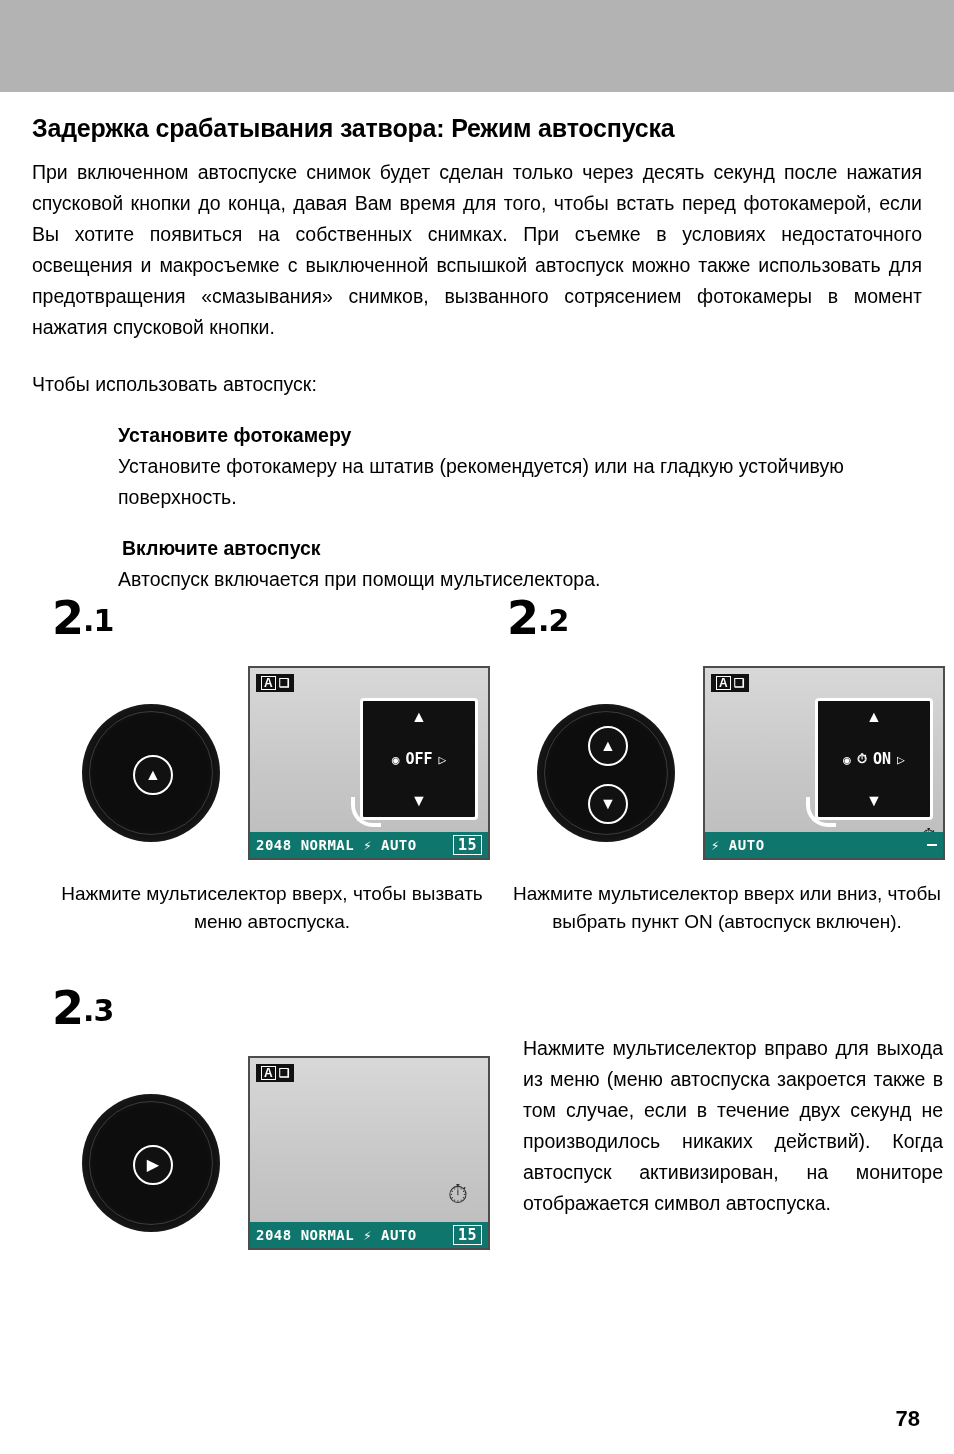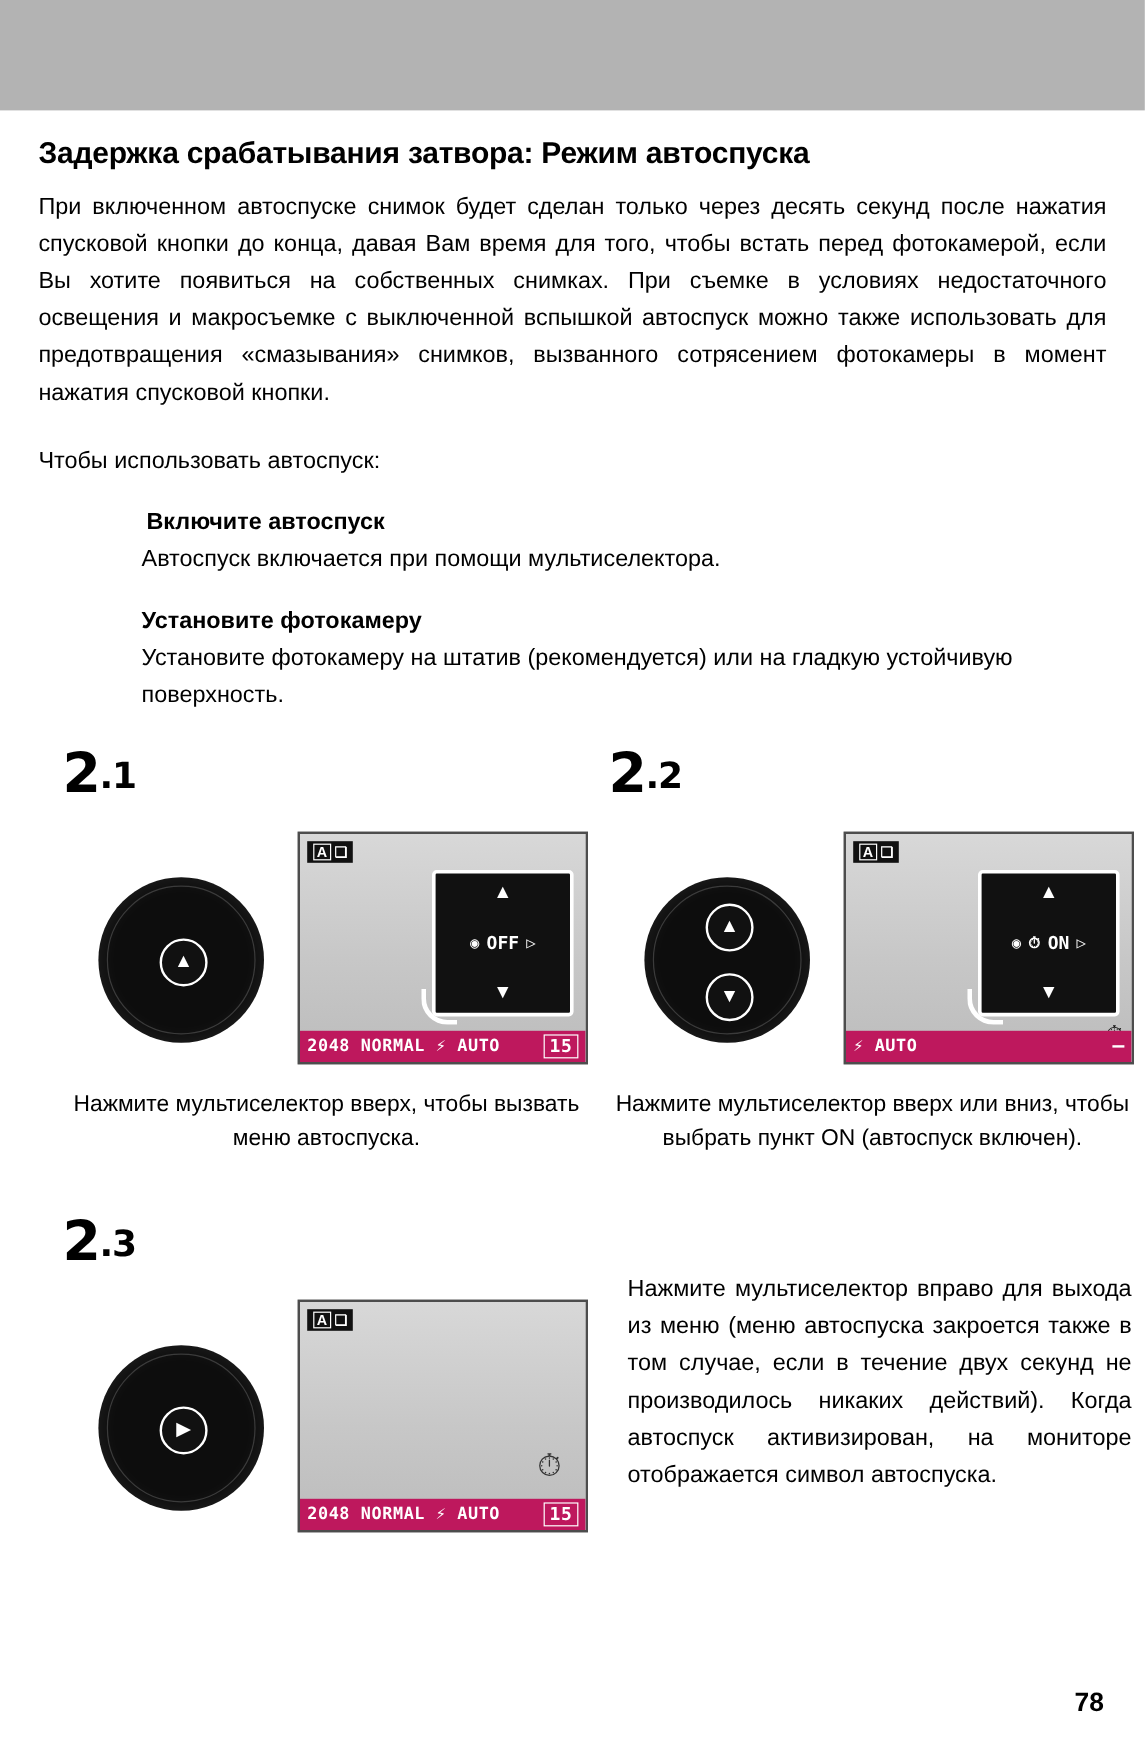--- a/index.html
+++ b/index.html
@@ -64,21 +64,20 @@
   }
   .step-block .txt {
     font-size: 19.5px;
     line-height: 31px;
     margin: 0;
   }
 
   
   .figs {
     position: relative;
-    margin-top: 26px;
     height: 380px;
     text-decoration: underline;
   }
   .fig-col {
     position: absolute;
     top: 0;
     width: 440px;
   }
   .fig-col.left { left: 20px; }
   .fig-col.right { left: 475px; }
@@ -170,21 +169,21 @@
     border: 1px solid #fff;
     padding: 0 2px;
   }
   .mode-badge .cam {
     font-size: 12px;
   }
   .lcd .statusbar {
     position: absolute;
     left: 0; right: 0; bottom: 0;
     height: 26px;
-    background: #be185d;
+    background: #0f766e;
     color: #fff;
     font-family: "DejaVu Sans Mono", monospace;
     font-size: 14px;
     font-weight: bold;
     display: flex;
     align-items: center;
     justify-content: space-between;
     padding: 0 6px;
     letter-spacing: 0.5px;
   }
@@ -287,27 +286,27 @@
 <div class="page">
   <div class="content">
 
     <h1 class="title">Задержка срабатывания затвора:  Режим автоспуска</h1>
 
     <p class="body">При включенном автоспуске снимок будет сделан только через десять секунд после нажатия спусковой кнопки до конца, давая Вам время для того, чтобы встать перед фотокамерой, если Вы хотите появиться на собственных снимках. При съемке в условиях недостаточного освещения и макросъемке с выключенной вспышкой автоспуск можно также использовать для предотвращения «смазывания» снимков, вызванного сотрясением фотокамеры в момент нажатия спусковой кнопки.</p>
 
     <p class="lead">Чтобы  использовать автоспуск:</p>
 
     <div class="step-block">
+      <div class="sub">Установите фотокамеру</div>
+      <div class="txt">Установите фотокамеру на штатив (рекомендуется) или на гладкую устойчивую   поверхность.</div>
+    </div>
+
+    <div class="step-block">
       <div class="sub indent">Включите автоспуск</div>
       <div class="txt">Автоспуск  включается  при  помощи  мультиселектора.</div>
-    </div>
-
-    <div class="step-block">
-      <div class="sub">Установите фотокамеру</div>
-      <div class="txt">Установите фотокамеру на штатив (рекомендуется) или на гладкую устойчивую   поверхность.</div>
     </div>
 
     <div class="figs">
 
       <div class="fig-col left">
         <div class="stepnum">
           <span>2</span><span class="dot">.1</span>
         </div>
         <div class="fig-row">
           <div class="dial">

